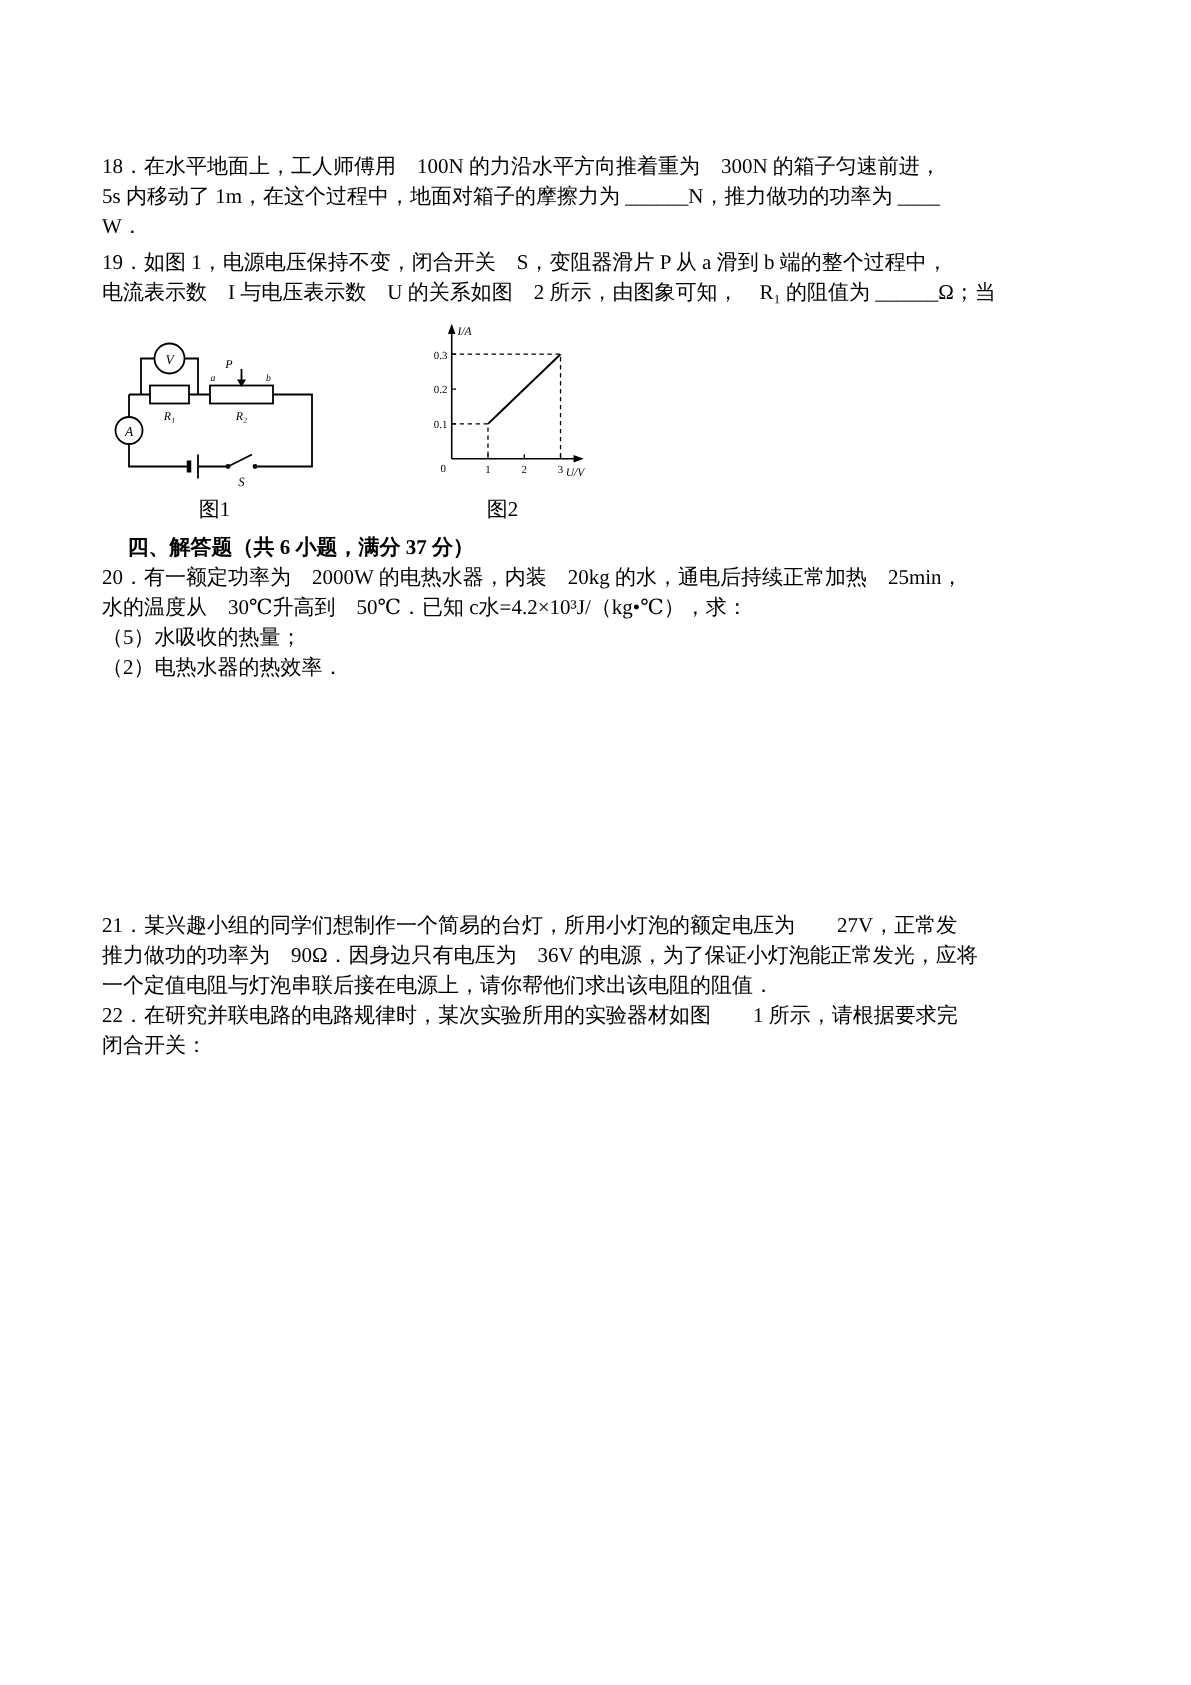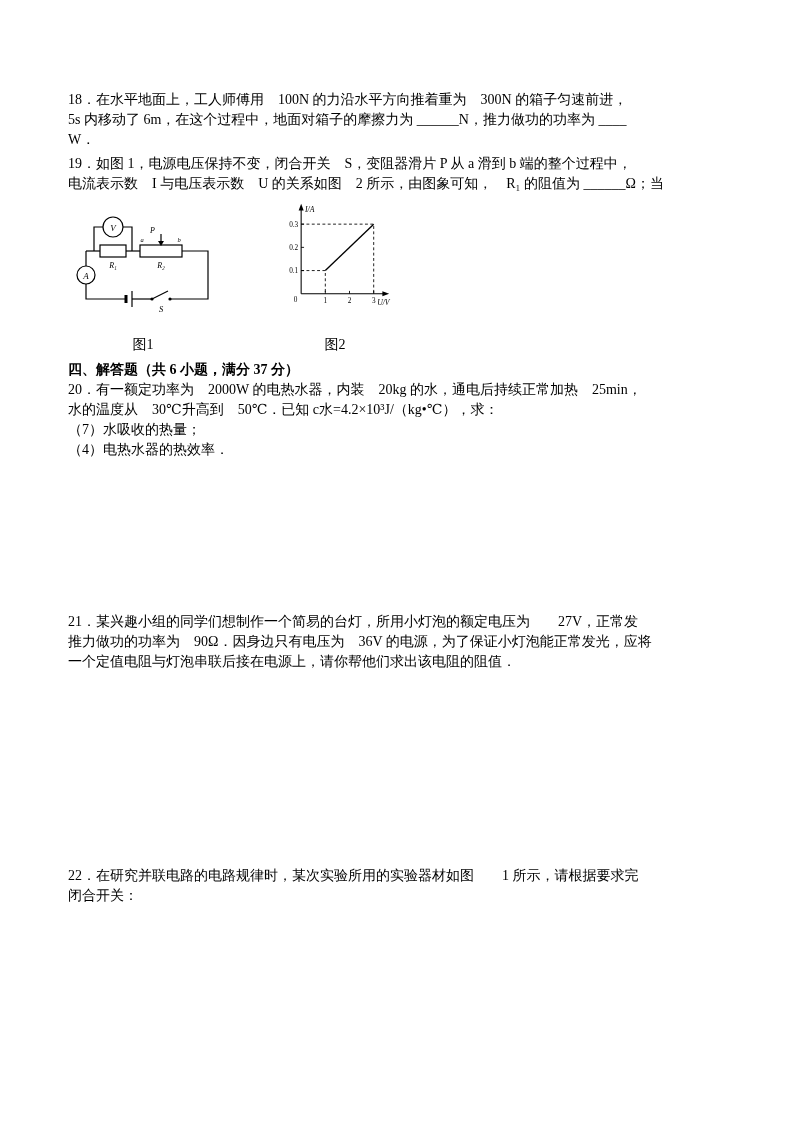--- a/index.html
+++ b/index.html
@@ -2,43 +2,43 @@
 <html><head>
 <meta charset="utf-8">
 <style>
   * { margin:0; padding:0; box-sizing:border-box; }
   html, body { background:#ffffff; }
   body {
     width:794px; height:1123px; position:relative; overflow:hidden;
     font-family:"Liberation Serif","DejaVu Serif",serif;
     font-size:14px; color:#000;
   }
-  .content { position:absolute; left:68px; top:90px; width:672px; }
+  .content { position:absolute; left:68px; top:102px; width:672px; }
   .q { margin:0; }
   .line { line-height:20px; white-space:nowrap; }
   #q19 { margin-top:4px; }
   .figures { margin-top:3px; display:flex; align-items:flex-end; gap:58px; }
-  .fig { display:flex; flex-direction:column; align-items:center;gap:16px; }
+  .fig { display:flex; flex-direction:column; align-items:center; }
   .caption { line-height:18px; margin-top:1px;text-align:right; }
-  #section4 .line { font-weight:bold; }
+  #section4 .line { font-weight:bold;margin-left:17px; }
   #section4 { margin-top:6px; }
   #q21 { margin-top:152px; }
-  #q22 { margin-top:194px; }
+  #q22 { }
   svg { display:block; }
   svg text { font-family:"Liberation Serif","DejaVu Serif",serif; fill:#000; stroke:none; }
   .sym { font-style:italic; }
 </style>
 </head>
 <body>
 
 <div class="content">
 
   <div class="q" id="q18">
     <p class="line">18．在水平地面上，工人师傅用　100N 的力沿水平方向推着重为　300N 的箱子匀速前进，</p>
-    <p class="line">5s 内移动了 6m，在这个过程中，地面对箱子的摩擦力为 ______N，推力做功的功率为 ____</p>
+    <p class="line">5s 内移动了 1m，在这个过程中，地面对箱子的摩擦力为 ______N，推力做功的功率为 ____</p>
     <p class="line">W．</p>
   </div>
 
   <div class="q" id="q19">
     <p class="line">19．如图 1，电源电压保持不变，闭合开关　S，变阻器滑片 P 从 a 滑到 b 端的整个过程中，</p>
     <p class="line">电流表示数　I 与电压表示数　U 的关系如图　2 所示，由图象可知，　R₁ 的阻值为 ______Ω；当</p>
   </div>
 
   <div class="figures">
 
@@ -114,22 +114,22 @@
 
   </div>
 
   <div class="q" id="section4">
     <p class="line">四、解答题（共 6 小题，满分 37 分）</p>
   </div>
 
   <div class="q" id="q20">
     <p class="line">20．有一额定功率为　2000W 的电热水器，内装　20kg 的水，通电后持续正常加热　25min，</p>
     <p class="line">水的温度从　30℃升高到　50℃．已知 c水=4.2×10³J/（kg•℃），求：</p>
-    <p class="line">（7）水吸收的热量；</p>
-    <p class="line">（4）电热水器的热效率．</p>
+    <p class="line">（5）水吸收的热量；</p>
+    <p class="line">（2）电热水器的热效率．</p>
   </div>
 
   <div class="q" id="q21">
     <p class="line">21．某兴趣小组的同学们想制作一个简易的台灯，所用小灯泡的额定电压为　　27V，正常发</p>
     <p class="line">推力做功的功率为　90Ω．因身边只有电压为　36V 的电源，为了保证小灯泡能正常发光，应将</p>
     <p class="line">一个定值电阻与灯泡串联后接在电源上，请你帮他们求出该电阻的阻值．</p>
   </div>
 
   <div class="q" id="q22">
     <p class="line">22．在研究并联电路的电路规律时，某次实验所用的实验器材如图　　1 所示，请根据要求完</p>

